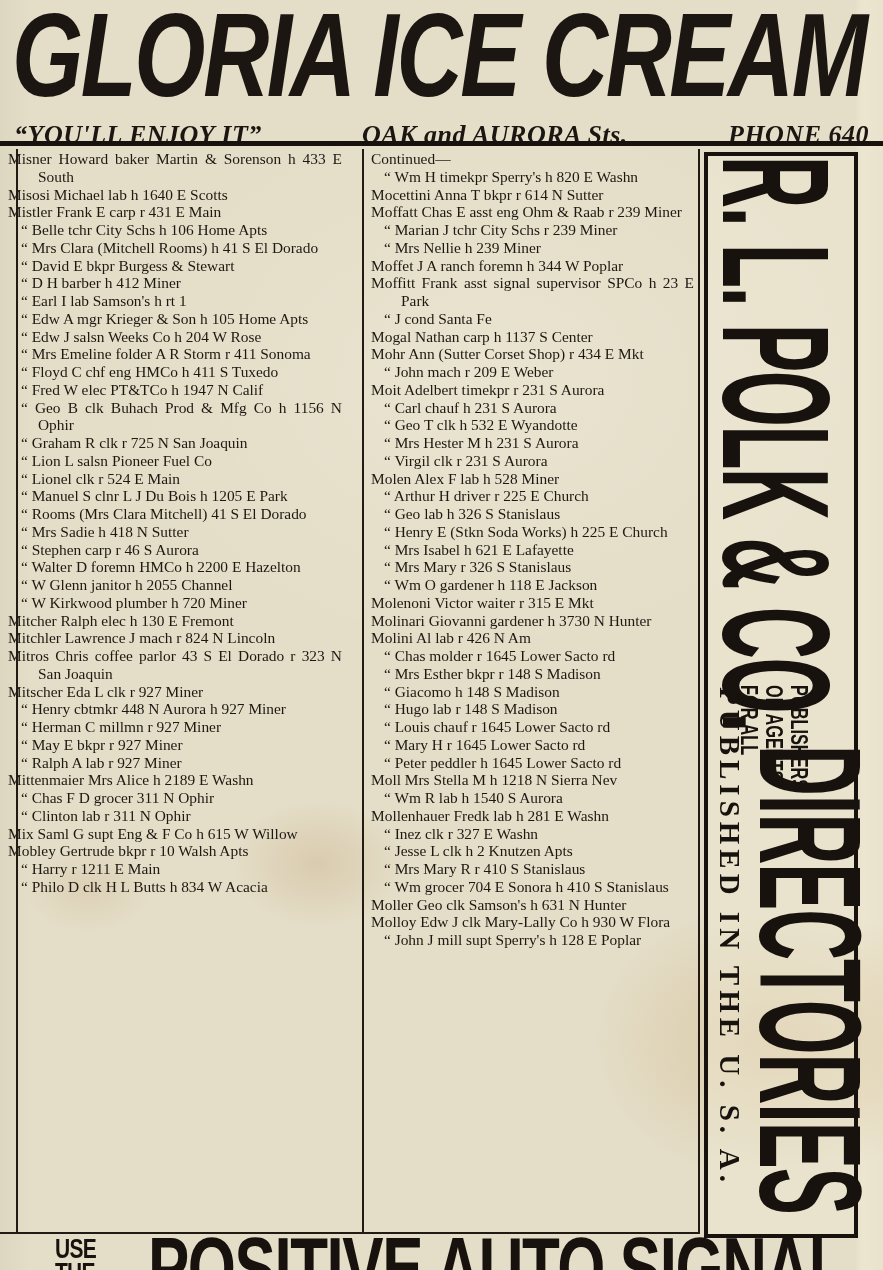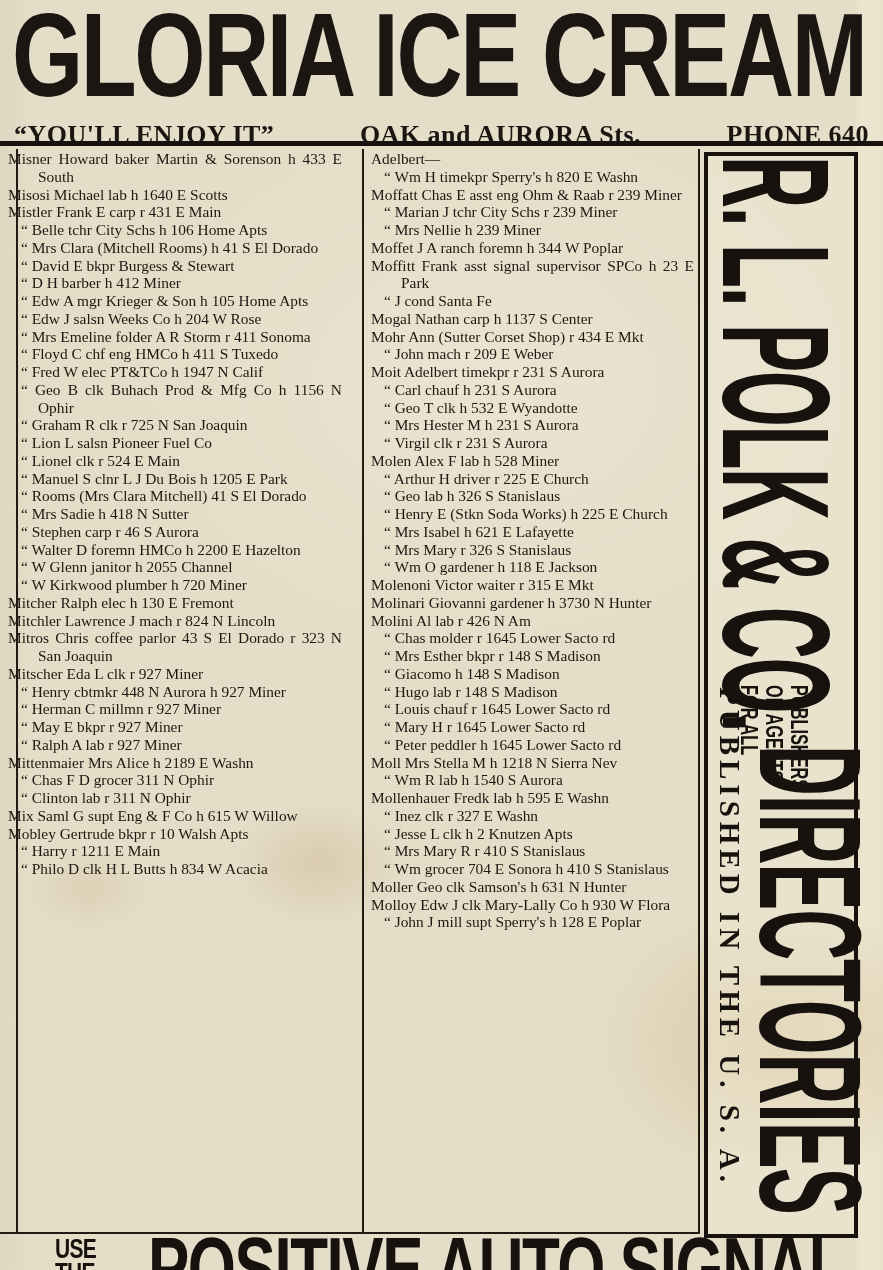--- a/index.html
+++ b/index.html
@@ -10,21 +10,21 @@
     font-family:"Liberation Serif",serif;
     background:
       radial-gradient(ellipse 260px 200px at 88% 82%, rgba(193,152,84,0.30), rgba(193,152,84,0) 70%),
       radial-gradient(ellipse 120px 90px at 36% 68%, rgba(170,120,60,0.18), rgba(170,120,60,0) 70%),
       radial-gradient(ellipse 90px 60px at 10% 70%, rgba(170,120,60,0.12), rgba(170,120,60,0) 70%),
       radial-gradient(ellipse 500px 380px at 55% 30%, rgba(255,255,245,0.20), rgba(255,255,245,0) 75%),
       linear-gradient(90deg, #ddd6c0 0px, #e4ddc7 30px, #e4ddc7 855px, #ece5d0 862px, #e9e2cc 883px);
     color:#1b1611;
   }
   
-  .masthead{position:absolute;left:0;top:0;width:100%;height:148px;}
+  .masthead{position:absolute;left:0;top:0;width:100%;height:148px;font-style:italic;}
   .mast-title{
     position:absolute;left:12px;top:-4px;
     font-family:"Liberation Sans",sans-serif;font-weight:bold;
     font-size:118px;line-height:1;letter-spacing:-3px;white-space:nowrap;
     transform:scale(0.775,1.0);transform-origin:0 0;
   }
   .mast-sub{
     position:absolute;left:14px;right:14px;top:108px;
     display:flex;justify-content:space-between;align-items:baseline;
     font-family:"Liberation Serif",serif;font-weight:bold;font-size:26px;letter-spacing:0.5px;
@@ -114,20 +114,21 @@
     <div class="hline-bottom"></div>
 
     <div class="col left">
         <p class="entry">Misner Howard baker Martin &amp; Sorenson h 433 E South</p>
         <p class="entry">Misosi Michael lab h 1640 E Scotts</p>
         <p class="entry">Mistler Frank E carp r 431 E Main</p>
         <p class="entry ditto">“ Belle tchr City Schs h 106 Home Apts</p>
         <p class="entry ditto">“ Mrs Clara (Mitchell Rooms) h 41 S El Dorado</p>
         <p class="entry ditto">“ David E bkpr Burgess &amp; Stewart</p>
         <p class="entry ditto">“ D H barber h 412 Miner</p>
+        <p class="entry ditto">“ Earl I lab Samson's h rt 1</p>
         <p class="entry ditto">“ Edw A mgr Krieger &amp; Son h 105 Home Apts</p>
         <p class="entry ditto">“ Edw J salsn Weeks Co h 204 W Rose</p>
         <p class="entry ditto">“ Mrs Emeline folder A R Storm r 411 Sonoma</p>
         <p class="entry ditto">“ Floyd C chf eng HMCo h 411 S Tuxedo</p>
         <p class="entry ditto">“ Fred W elec PT&amp;TCo h 1947 N Calif</p>
         <p class="entry ditto">“ Geo B clk Buhach Prod &amp; Mfg Co h 1156 N Ophir</p>
         <p class="entry ditto">“ Graham R clk r 725 N San Joaquin</p>
         <p class="entry ditto">“ Lion L salsn Pioneer Fuel Co</p>
         <p class="entry ditto">“ Lionel clk r 524 E Main</p>
         <p class="entry ditto">“ Manuel S clnr L J Du Bois h 1205 E Park</p>
@@ -148,22 +149,23 @@
         <p class="entry">Mittenmaier Mrs Alice h 2189 E Washn</p>
         <p class="entry ditto">“ Chas F D grocer 311 N Ophir</p>
         <p class="entry ditto">“ Clinton lab r 311 N Ophir</p>
         <p class="entry">Mix Saml G supt Eng &amp; F Co h 615 W Willow</p>
         <p class="entry">Mobley Gertrude bkpr r 10 Walsh Apts</p>
         <p class="entry ditto">“ Harry r 1211 E Main</p>
         <p class="entry ditto">“ Philo D clk H L Butts h 834 W Acacia</p>
       </div>
 
     <div class="col right">
-        <p class="entry">Adelbert—</p>
+        <p class="entry">Continued—</p>
         <p class="entry ditto">“ Wm H timekpr Sperry's h 820 E Washn</p>
+        <p class="entry">Mocettini Anna T bkpr r 614 N Sutter</p>
         <p class="entry">Moffatt Chas E asst eng Ohm &amp; Raab r 239 Miner</p>
         <p class="entry ditto">“ Marian J tchr City Schs r 239 Miner</p>
         <p class="entry ditto">“ Mrs Nellie h 239 Miner</p>
         <p class="entry">Moffet J A ranch foremn h 344 W Poplar</p>
         <p class="entry">Moffitt Frank asst signal supervisor SPCo h 23 E Park</p>
         <p class="entry ditto">“ J cond Santa Fe</p>
         <p class="entry">Mogal Nathan carp h 1137 S Center</p>
         <p class="entry">Mohr Ann (Sutter Corset Shop) r 434 E Mkt</p>
         <p class="entry ditto">“ John mach r 209 E Weber</p>
         <p class="entry">Moit Adelbert timekpr r 231 S Aurora</p>
@@ -183,21 +185,21 @@
         <p class="entry">Molini Al lab r 426 N Am</p>
         <p class="entry ditto">“ Chas molder r 1645 Lower Sacto rd</p>
         <p class="entry ditto">“ Mrs Esther bkpr r 148 S Madison</p>
         <p class="entry ditto">“ Giacomo h 148 S Madison</p>
         <p class="entry ditto">“ Hugo lab r 148 S Madison</p>
         <p class="entry ditto">“ Louis chauf r 1645 Lower Sacto rd</p>
         <p class="entry ditto">“ Mary H r 1645 Lower Sacto rd</p>
         <p class="entry ditto">“ Peter peddler h 1645 Lower Sacto rd</p>
         <p class="entry">Moll Mrs Stella M h 1218 N Sierra Nev</p>
         <p class="entry ditto">“ Wm R lab h 1540 S Aurora</p>
-        <p class="entry">Mollenhauer Fredk lab h 595 E Washn</p>
+        <p class="entry">Mollenhauer Fredk lab h 281 E Washn</p>
         <p class="entry ditto">“ Inez clk r 327 E Washn</p>
         <p class="entry ditto">“ Jesse L clk h 2 Knutzen Apts</p>
         <p class="entry ditto">“ Mrs Mary R r 410 S Stanislaus</p>
         <p class="entry ditto">“ Wm grocer 704 E Sonora h 410 S Stanislaus</p>
         <p class="entry">Moller Geo clk Samson's h 631 N Hunter</p>
         <p class="entry">Molloy Edw J clk Mary-Lally Co h 930 W Flora</p>
         <p class="entry ditto">“ John J mill supt Sperry's h 128 E Poplar</p>
       </div>
   </div>
 

